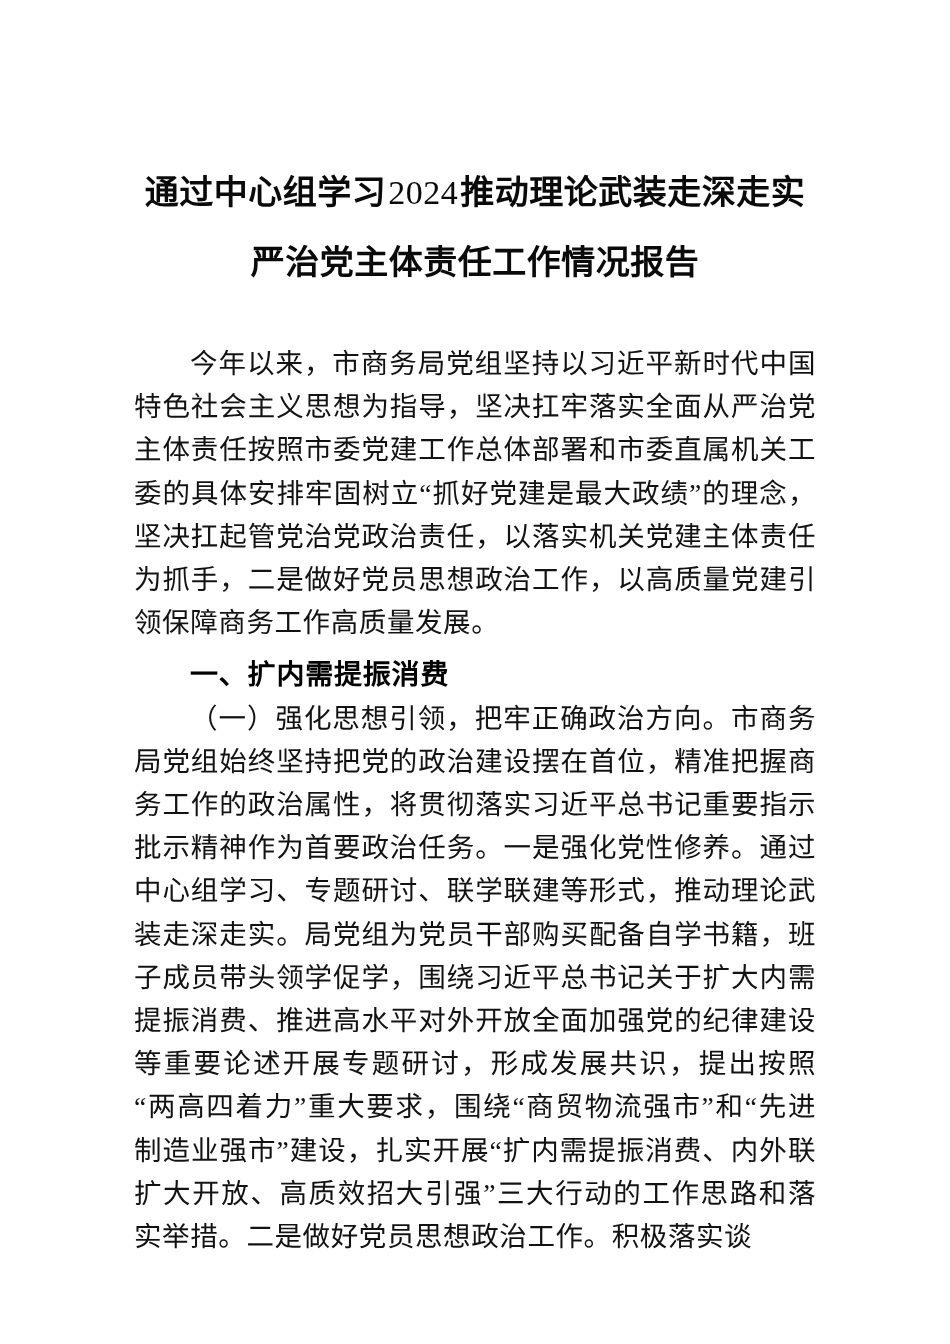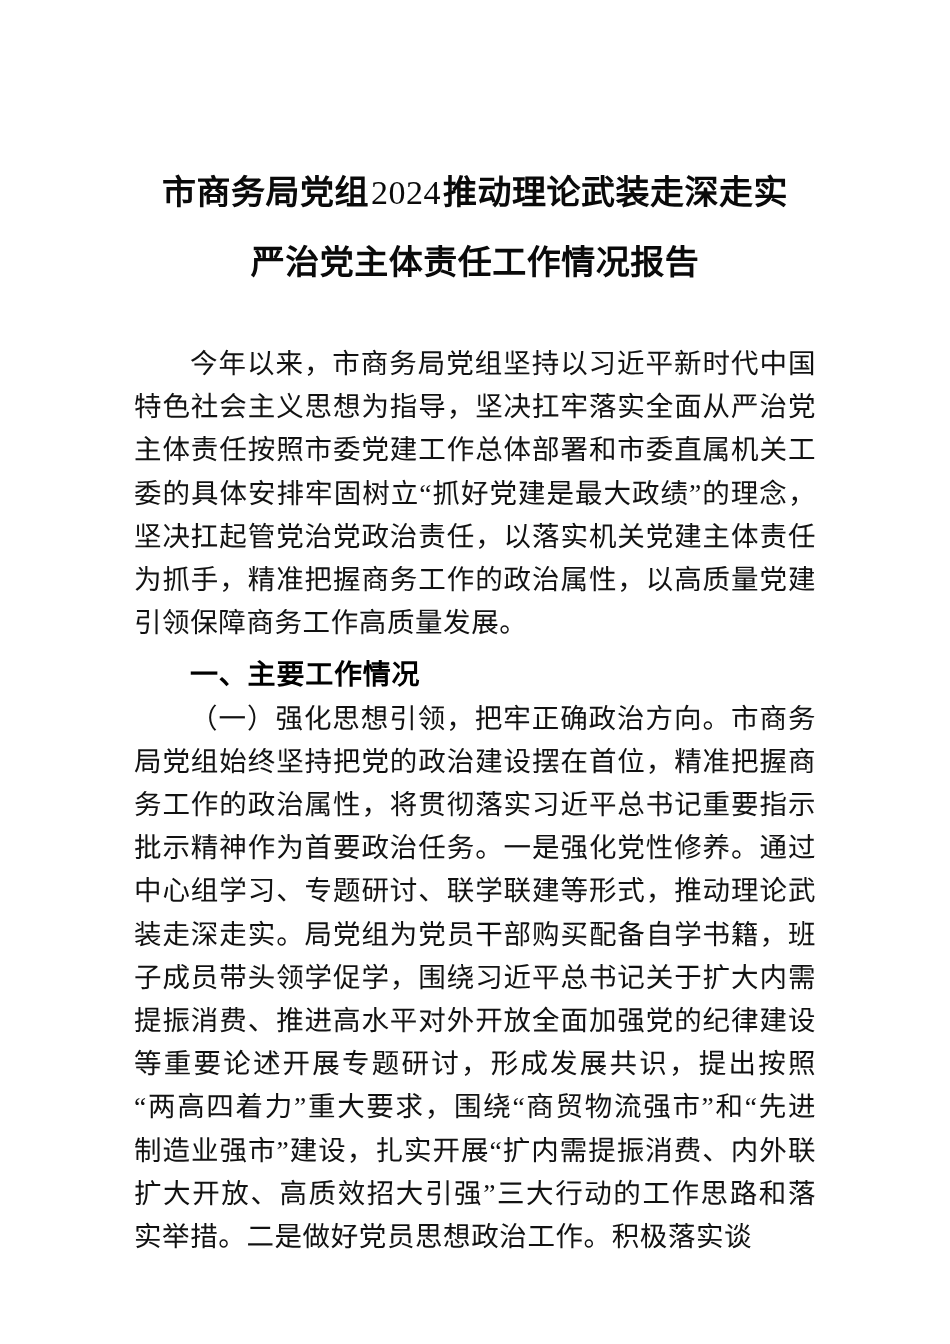--- a/index.html
+++ b/index.html
@@ -88,22 +88,22 @@
   .para-sub {
     margin-top: 0;
   }
 </style>
 </head>
 <body>
 
 <div class="page">
   <div class="content">
 
-    <h1 class="doc-title"><span>市商务局党组</span><span class="latin">2024</span><span>推动理论武装走深走实</span><br><span>严治党主体责任工作情况报告</span></h1>
+    <h1 class="doc-title"><span>通过中心组学习</span><span class="latin">2024</span><span>推动理论武装走深走实</span><br><span>严治党主体责任工作情况报告</span></h1>
 
-    <p class="para para-lead">今年以来，市商务局党组坚持以习近平新时代中国特色社会主义思想为指导，坚决扛牢落实全面从严治党主体责任按照市委党建工作总体部署和市委直属机关工委的具体安排牢固树立“抓好党建是最大政绩”的理念，坚决扛起管党治党政治责任，以落实机关党建主体责任为抓手，精准把握商务工作的政治属性，以高质量党建引领保障商务工作高质量发展。</p>
+    <p class="para para-lead">今年以来，市商务局党组坚持以习近平新时代中国特色社会主义思想为指导，坚决扛牢落实全面从严治党主体责任按照市委党建工作总体部署和市委直属机关工委的具体安排牢固树立“抓好党建是最大政绩”的理念，坚决扛起管党治党政治责任，以落实机关党建主体责任为抓手，二是做好党员思想政治工作，以高质量党建引领保障商务工作高质量发展。</p>
 
-    <h2 class="section-heading">一、主要工作情况</h2>
+    <h2 class="section-heading">一、扩内需提振消费</h2>
 
     <p class="para para-sub">（一）强化思想引领，把牢正确政治方向。市商务局党组始终坚持把党的政治建设摆在首位，精准把握商务工作的政治属性，将贯彻落实习近平总书记重要指示批示精神作为首要政治任务。一是强化党性修养。通过中心组学习、专题研讨、联学联建等形式，推动理论武装走深走实。局党组为党员干部购买配备自学书籍，班子成员带头领学促学，围绕习近平总书记关于扩大内需提振消费、推进高水平对外开放全面加强党的纪律建设等重要论述开展专题研讨，形成发展共识，提出按照“两高四着力”重大要求，围绕“商贸物流强市”和“先进制造业强市”建设，扎实开展“扩内需提振消费、内外联扩大开放、高质效招大引强”三大行动的工作思路和落实举措。二是做好党员思想政治工作。积极落实谈</p>
 
   </div>
 </div>
 
 </body></html>

